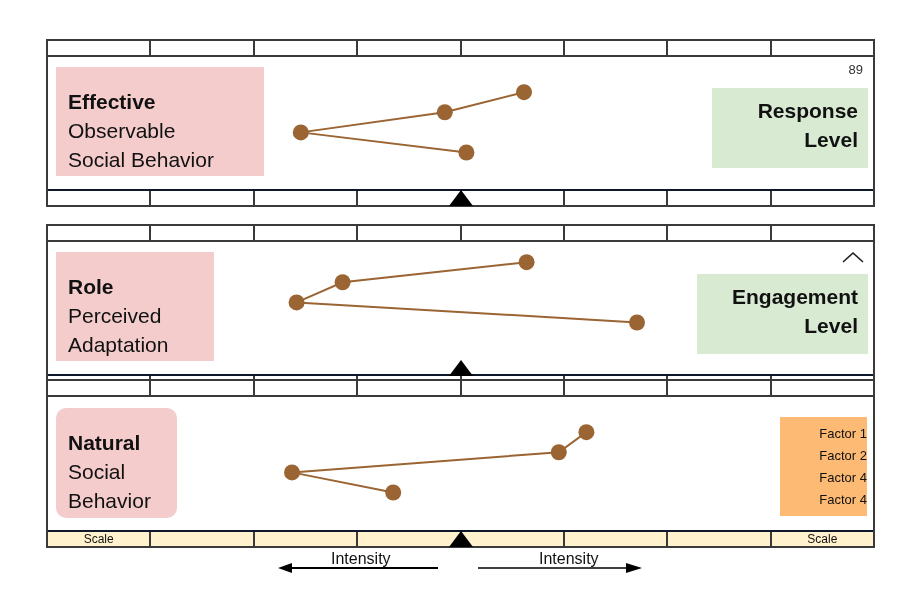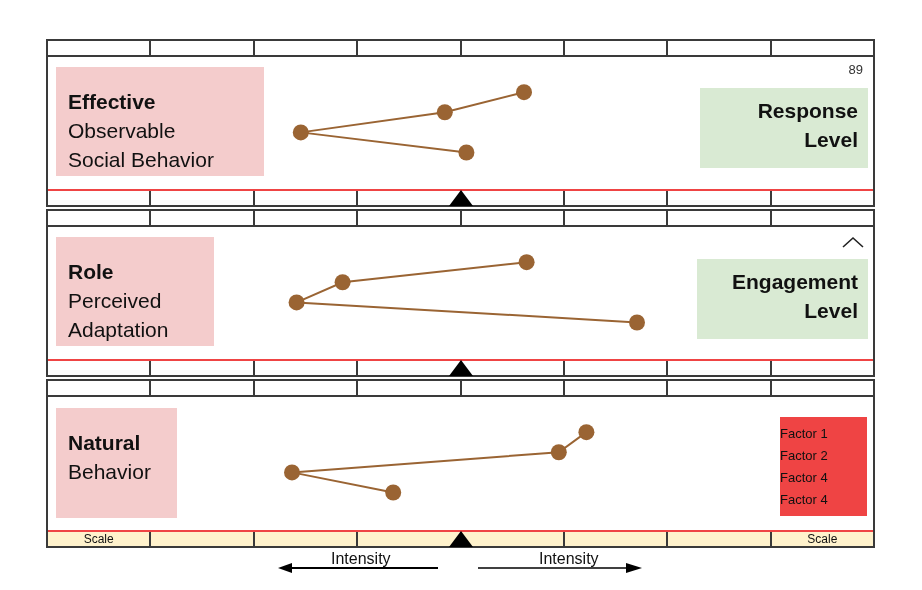--- a/index.html
+++ b/index.html
@@ -1,29 +1,29 @@
 <!DOCTYPE html>
 <html><head>
 <meta charset="utf-8">
 <style>
   html, body { margin:0; padding:0; background:#ffffff; }
   body { width:922px; height:590px; position:relative; overflow:hidden; font-family:"Liberation Sans", sans-serif; }
   .panel { position:absolute; left:46px; width:829px; border:2px solid #3a3a3a; box-sizing:border-box; background:#fff; }
   .bar { position:absolute; left:0; right:0; height:16px; box-sizing:border-box; display:flex; }
   .bar.top { top:0; border-bottom:2px solid #3a3a3a; }
-  .bar.bottom { bottom:0; border-top:2px solid #ef4444; }
+  .bar.bottom { bottom:0; border-top:2px solid #0f172a; }
   .bar .cell { flex:1; border-right:2px solid #3a3a3a; box-sizing:border-box; font-size:12px; text-align:center; line-height:14px; color:#111; }
   .bar .cell:last-child { border-right:none; }
   .bar.scale { background:#fff2cc; }
   .label-box { position:absolute; background:#f4cccc; box-sizing:border-box; padding:20px 12px; font-size:21px; line-height:29px; color:#111; }
   .label-box .bold { font-weight:bold; display:block; }
   .label-box .line { display:block; }
   .level-box { position:absolute; background:#d9ead3; box-sizing:border-box; text-align:right; padding:8px 10px; font-size:21px; font-weight:bold; line-height:29px; color:#111; }
   .level-box span { display:block; }
-  .factor-box { position:absolute; background:#ef4444; box-sizing:border-box; padding:6px 0; font-size:13px; color:#111; text-align:left; }
+  .factor-box { position:absolute; background:#fdba74; box-sizing:border-box; padding:6px 0; font-size:13px; color:#111; text-align:right; }
   .factor-box span { display:block; line-height:22px; }
   .score { position:absolute; font-size:13px; color:#333; }
   .chev { position:absolute; }
   .tri { position:absolute; width:0; height:0; border-left:12px solid transparent; border-right:12px solid transparent; border-bottom:16px solid #000; }
   svg.plot { position:absolute; left:0; top:0; }
   .arrow-label { position:absolute; font-size:16px; color:#111; }
 </style>
 </head>
 <body>
 
@@ -37,38 +37,38 @@
       <div class="cell"></div>
       <div class="cell"></div>
       <div class="cell"></div>
   </div>
   <div class="label-box" style="left:8px;top:26px;width:208px;height:109px;">
     <span class="bold">Effective</span>
     <span class="line">Observable</span>
     <span class="line">Social Behavior</span>
   </div>
   <div class="score" style="right:10px;top:21px;">89</div>
-  <div class="level-box" style="right:5px;top:47px;width:168px;height:80px;">
+  <div class="level-box" style="right:5px;top:47px;width:156px;height:80px;">
     <span>Response</span>
     <span>Level</span>
   </div>
   <div class="bar bottom">
     <div class="cell"></div>
       <div class="cell"></div>
       <div class="cell"></div>
       <div class="cell"></div>
       <div class="cell"></div>
       <div class="cell"></div>
       <div class="cell"></div>
       <div class="cell"></div>
   </div>
 </div>
 <div class="tri" style="left:449px;top:190px;"></div>
 
-<div class="panel" style="top:209px;height:168px;">
+<div class="panel" style="top:224px;height:168px;">
   <div class="bar top">
     <div class="cell"></div>
       <div class="cell"></div>
       <div class="cell"></div>
       <div class="cell"></div>
       <div class="cell"></div>
       <div class="cell"></div>
       <div class="cell"></div>
       <div class="cell"></div>
   </div>
@@ -101,22 +101,23 @@
   <div class="bar top">
     <div class="cell"></div>
       <div class="cell"></div>
       <div class="cell"></div>
       <div class="cell"></div>
       <div class="cell"></div>
       <div class="cell"></div>
       <div class="cell"></div>
       <div class="cell"></div>
   </div>
-  <div class="label-box" style="left:8px;top:27px;width:121px;height:110px;">
+  <div class="label-box" style="left:8px;top:27px;width:121px;height:110px;border-radius:10px;">
     <span class="bold">Natural</span>
+    <span class="line">Social</span>
     <span class="line">Behavior</span>
   </div>
   <div class="factor-box" style="right:6px;top:36px;width:87px;height:99px;">
     <span>Factor 1</span>
     <span>Factor 2</span>
     <span>Factor 4</span>
     <span>Factor 4</span>
   </div>
   <div class="bar bottom scale">
     <div class="cell">Scale</div>

